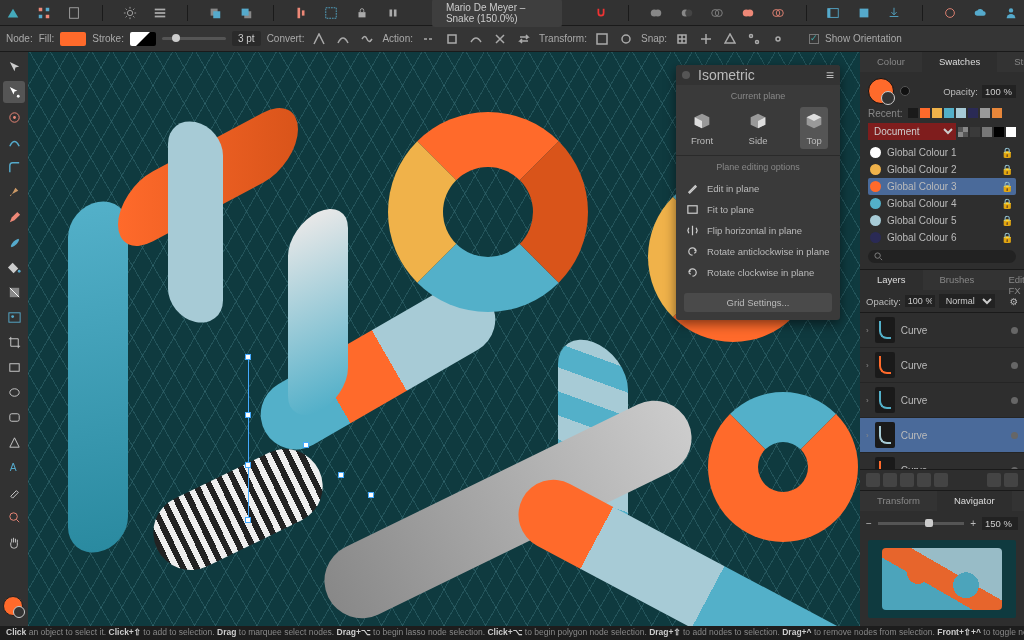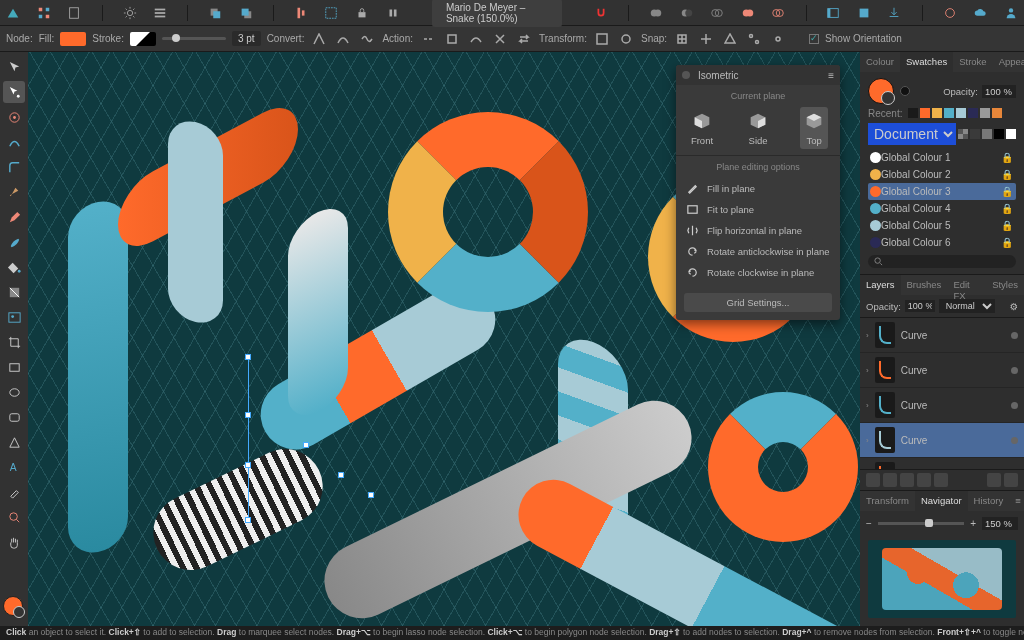--- a/index.html
+++ b/index.html
@@ -40,52 +40,52 @@
     repeating-linear-gradient(60deg, rgba(64,120,128,0.4) 0 1px, transparent 1px 18px),
     repeating-linear-gradient(-60deg, rgba(64,120,128,0.4) 0 1px, transparent 1px 18px);
 }
 .art { position:absolute; inset:0; }
 .tube { position:absolute; border-radius:50px; }
 .handle { position:absolute; width:6px; height:6px; background:#fff; border:1px solid #4af; }
 .sel-line { position:absolute; background:#4af; }
 
 
 .isopanel { position:absolute; left:676px; top:65px; width:164px; background:#3a3a3a; border-radius:3px; box-shadow:0 4px 12px rgba(0,0,0,.5); font-size:9.5px; }
-.isopanel .hdr { height:20px; display:flex; align-items:center; padding:4px 6px; background:#333; border-radius:3px 3px 0 0; font-size:10px; }
+.isopanel .hdr { height:20px; display:flex; align-items:center; padding:4px 6px; background:#333; border-radius:3px 3px 0 0; font-size:14px; }
 .isopanel .hdr .close { width:8px; height:8px; border-radius:50%; background:#555; margin-right:8px; }
 .isopanel .hdr .menu { margin-left:auto; }
 .isopanel .sect { padding:6px 8px; }
 .isopanel .sub { text-align:center; color:#888; font-size:9px; margin-bottom:6px; }
 .plane-row { display:flex; justify-content:center; gap:28px; }
 .plane { display:flex; flex-direction:column; align-items:center; gap:3px; cursor:pointer; padding:3px; border-radius:3px; }
 .plane.sel { background:#555; }
 .plane svg { width:22px; height:22px; }
 .ed-row { display:flex; align-items:center; gap:8px; padding:4px 2px; cursor:pointer; }
 .ed-row svg { width:13px; height:13px; stroke:#ccc; fill:none; stroke-width:1.3; }
 .grid-btn { display:block; text-align:center; background:#4a4a4a; padding:4px; margin:4px 8px 8px; border-radius:3px; cursor:pointer; }
 
 
 .right { position:absolute; right:0; top:52px; bottom:14px; width:164px; background:#2e2e2e; display:flex; flex-direction:column; }
 .tabs { display:flex; height:20px; background:#333; font-size:9.5px; }
-.tabs .tab { padding:4px 6px; color:#888; cursor:pointer; }
+.tabs .tab { padding:4px 17px; color:#888; cursor:pointer; }
 .tabs .tab.on { background:#2e2e2e; color:#ddd; }
 .panel { padding:6px 8px; border-bottom:1px solid #1a1a1a; }
 .opac-row { display:flex; align-items:center; justify-content:flex-end; gap:4px; font-size:9.5px; }
 .opac-row input { width:34px; background:#222; border:none; color:#ccc; padding:1px 3px; font-size:9.5px; }
 .sw-big { display:flex; align-items:center; gap:4px; }
 .sw-big .ring { width:26px; height:26px; border-radius:50%; background:#ff6a2b; border:1px solid #111; position:relative; }
 .sw-big .ring::after { content:""; position:absolute; width:12px; height:12px; border-radius:50%; background:#333; border:1px solid #ccc; right:-2px; bottom:-2px; }
 .sw-recent { display:flex; gap:2px; margin-top:4px; }
 .sw-recent .c { width:10px; height:10px; }
 .sw-recent .lbl { margin-right:4px; color:#888; }
 .doc-sel { display:flex; align-items:center; margin:4px 0; gap:2px; }
-.doc-sel select { flex:1; background:#1d4ed8; border:none; color:#ccc; font-size:14px; padding:2px; }
+.doc-sel select { flex:1; background:#7f1d1d; border:none; color:#ccc; font-size:10px; padding:2px; }
 .doc-sel .m { width:10px; height:10px; }
 .gclist { }
-.gc { display:flex; align-items:center; padding:3px 2px; cursor:pointer; border-radius:2px; }
+.gc { display:flex; align-items:center; gap:6px; padding:3px 2px; cursor:pointer; border-radius:2px; }
 .gc.sel { background:#4a6a9a; }
 .gc .chip { width:11px; height:11px; border-radius:50%; }
 .gc .lock { margin-left:auto; color:#777; }
 .search { display:flex; align-items:center; background:#222; border-radius:8px; padding:2px 6px; margin-top:4px; }
 .search svg { width:9px; height:9px; stroke:#888; }
 
 
 .layers { flex:1; overflow:auto; }
 .layer-opac { display:flex; align-items:center; gap:4px; padding:4px 6px; font-size:9.5px; border-bottom:1px solid #1a1a1a; }
 .layer-opac input, .layer-opac select { background:#222; border:none; color:#ccc; font-size:9px; padding:1px 3px; }
@@ -521,21 +521,21 @@
           <span>Top</span>
         </div>
     </div>
   </div>
   <div class="sect" style="border-top:1px solid #2a2a2a">
     <div class="sub">Plane editing options</div>
     <div class="ed-row">
         <svg viewBox="0 0 14 14">
           <path d="M3 11l7-7 1 1-7 7z"></path>
         </svg>
-        <span>Fill in plane</span>
+        <span>Edit in plane</span>
       </div>
     <div class="ed-row">
         <svg viewBox="0 0 14 14">
           <rect x="2" y="3" width="10" height="8"></rect>
         </svg>
         <span>Fit to plane</span>
       </div>
     <div class="ed-row">
         <svg viewBox="0 0 14 14">
           <path d="M7 2v10M3 4l-1 3 1 3M11 4l1 3-1 3"></path>

